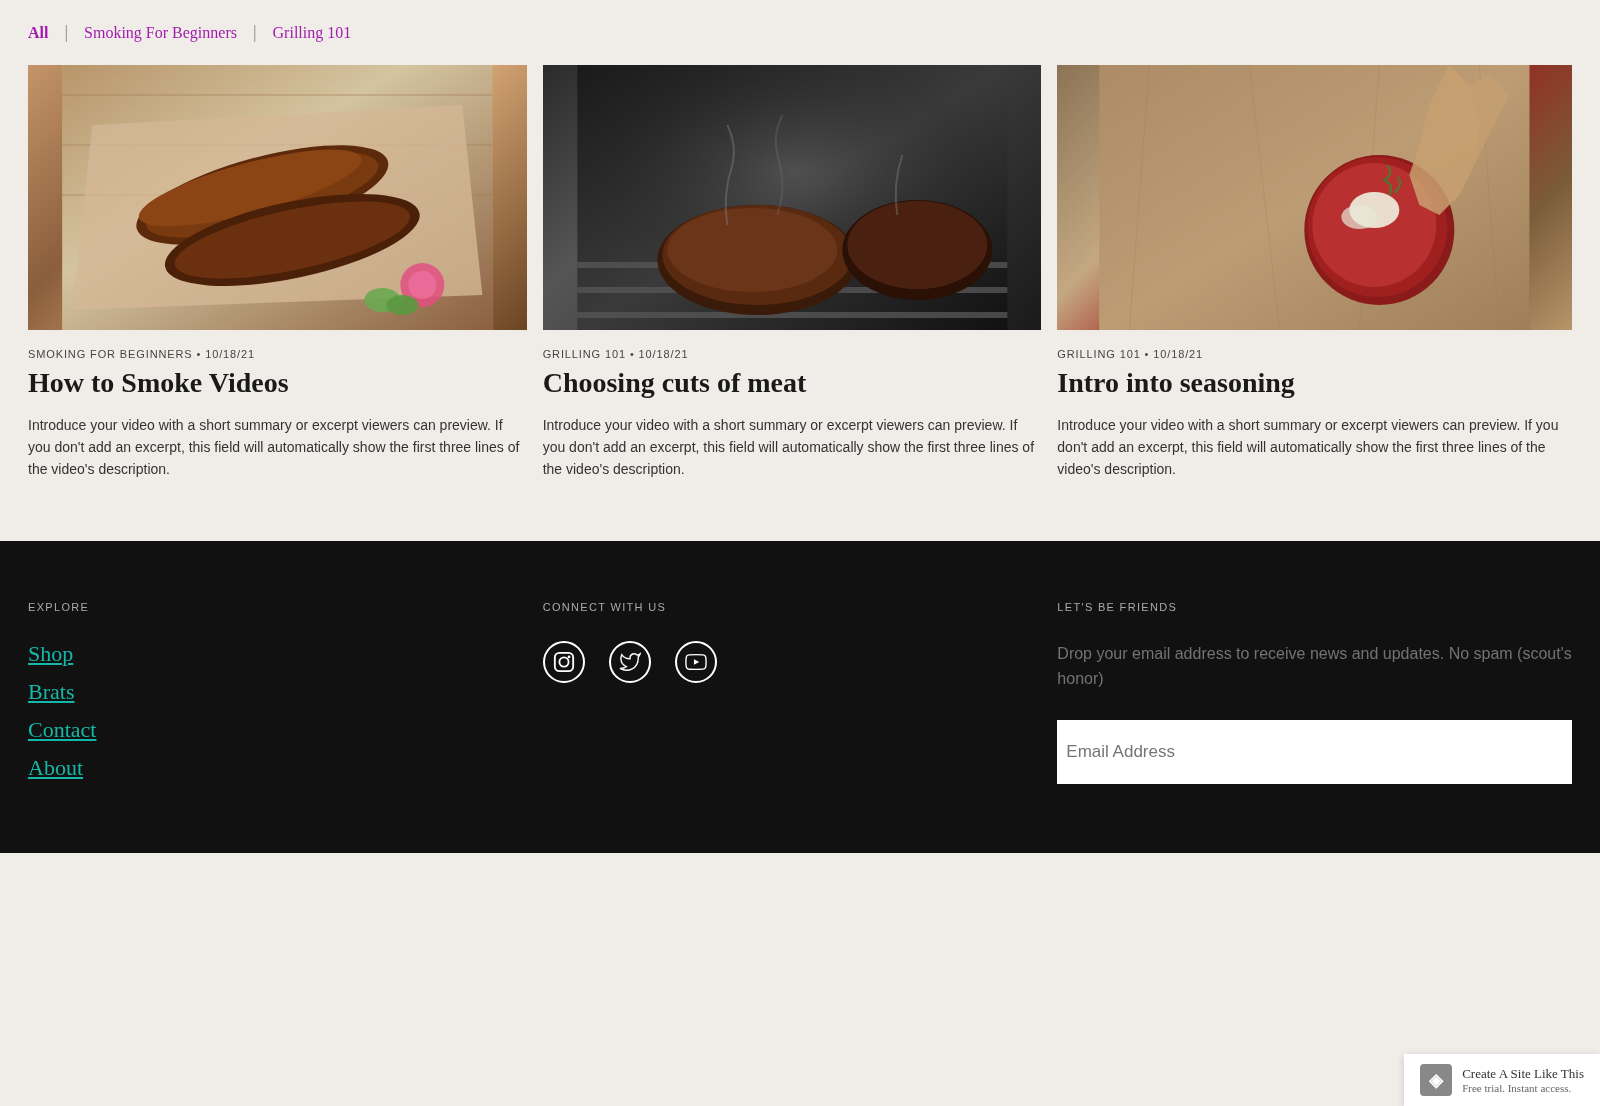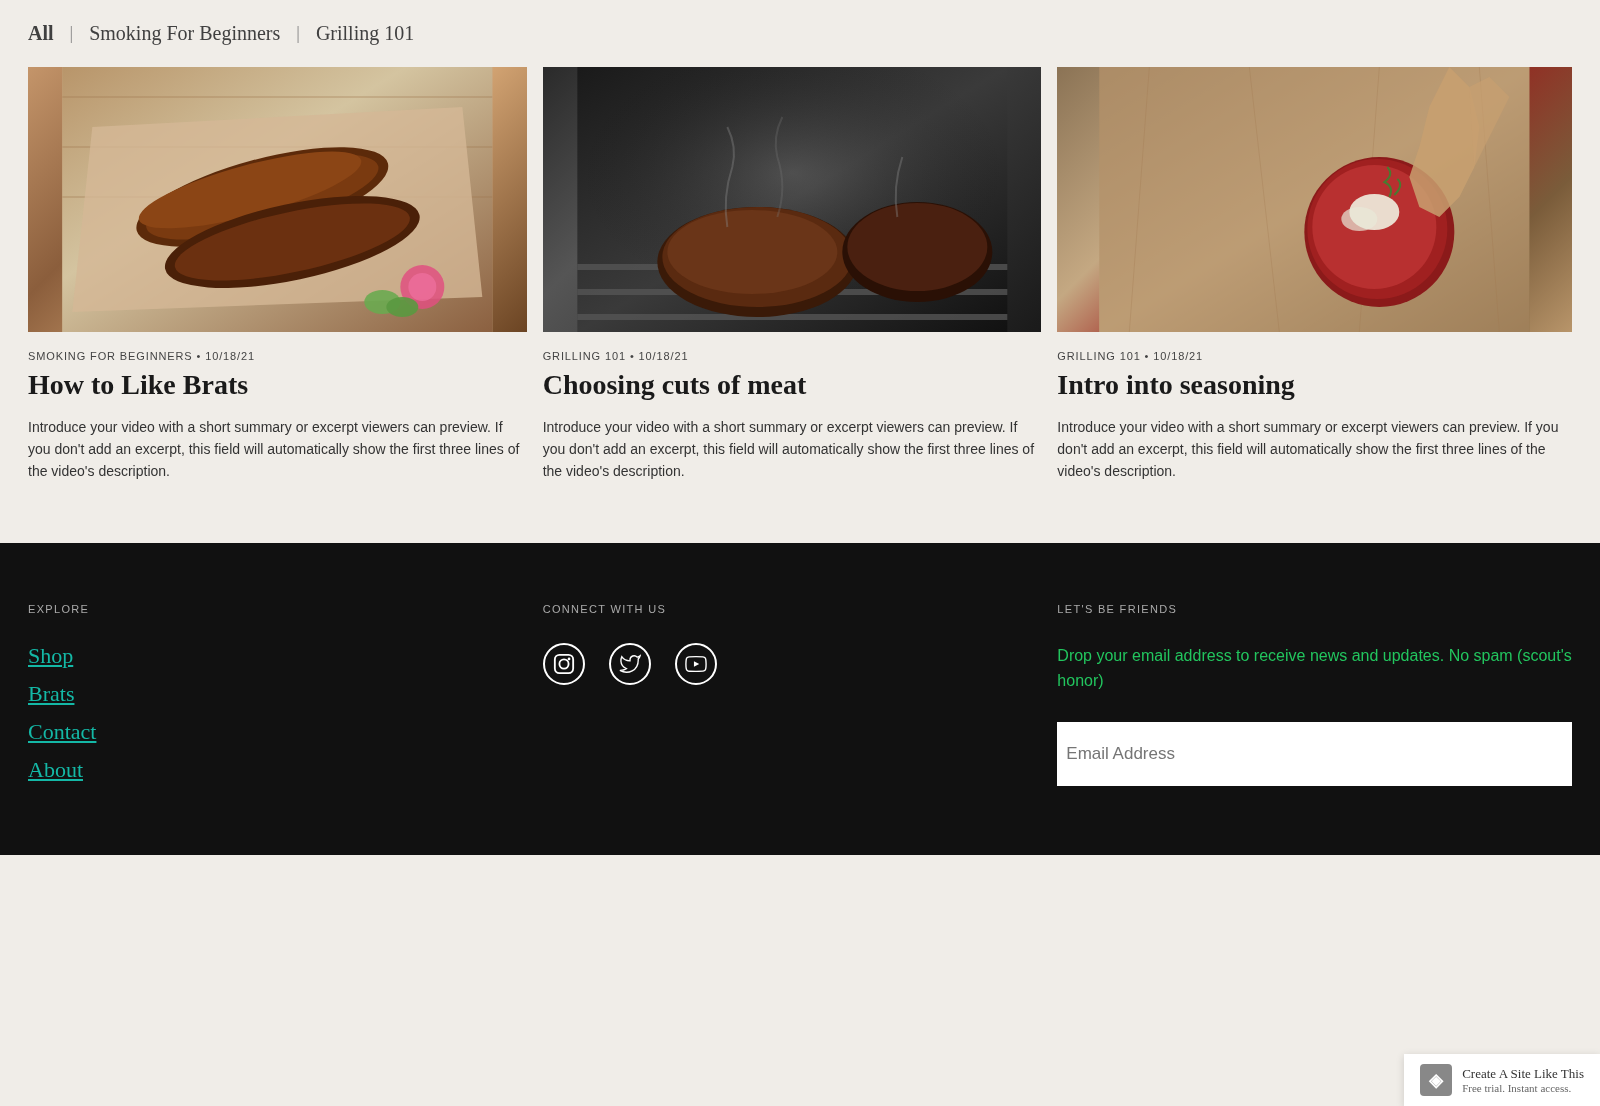--- a/index.html
+++ b/index.html
@@ -7,23 +7,23 @@
 
     
     .filter-bar {
       display: flex;
       align-items: center;
       gap: 16px;
       padding: 22px 28px;
       background: #f0ede8;
     }
     .filter-bar .filter-item {
-      font-size: 20px;
+      font-size: 16px;
       cursor: pointer;
-      color: #404040;
+      color: #a21caf;
     }
     .filter-bar .filter-item.active {
       font-weight: bold;
     }
     .filter-bar .separator {
       color: #888;
       font-size: 18px;
     }
 
     
@@ -110,21 +110,21 @@
       font-size: 18px;
       color: #fff;
     }
     .social-icon svg {
       width: 22px;
       height: 22px;
       fill: #fff;
     }
     .friends-desc {
       font-size: 16px;
-      color: #22c55e;
+      color: #737373;
       line-height: 1.6;
       font-family: Arial, sans-serif;
       margin-bottom: 28px;
     }
     .email-input {
       width: 100%;
       padding: 22px 9px;
       font-size: 17px;
       background: #fff;
       border: none;
@@ -223,21 +223,21 @@
         <ellipse cx="230" cy="175" rx="120" ry="30" fill="#6b3010" transform="rotate(-12, 230, 175)"></ellipse>
 
         <circle cx="360" cy="220" r="22" fill="#e05080" opacity="0.85"></circle>
         <circle cx="360" cy="220" r="14" fill="#f070a0" opacity="0.7"></circle>
 
         <ellipse cx="320" cy="235" rx="18" ry="12" fill="#6aaa50" opacity="0.9"></ellipse>
         <ellipse cx="340" cy="240" rx="16" ry="10" fill="#5a9940" opacity="0.9"></ellipse>
       </svg>
     </div>
     <div class="card-meta">SMOKING FOR BEGINNERS • 10/18/21</div>
-    <div class="card-title">How to Like Brats</div>
+    <div class="card-title">How to Smoke Videos</div>
     <div class="card-excerpt">Introduce your video with a short summary or excerpt viewers can preview. If you don't add an excerpt, this field will automatically show the first three lines of the video's description.</div>
   </div>
 
   <div class="card">
     <div class="card-image-placeholder img-meat">
       <svg viewBox="0 0 430 265" xmlns="http://www.w3.org/2000/svg" width="100%" height="100%">
         <defs>
           <linearGradient id="meat-bg" x1="0%" y1="0%" x2="100%" y2="100%">
             <stop offset="0%" style="stop-color:#1a1a1a"></stop>
             <stop offset="50%" style="stop-color:#3a3a3a"></stop>

